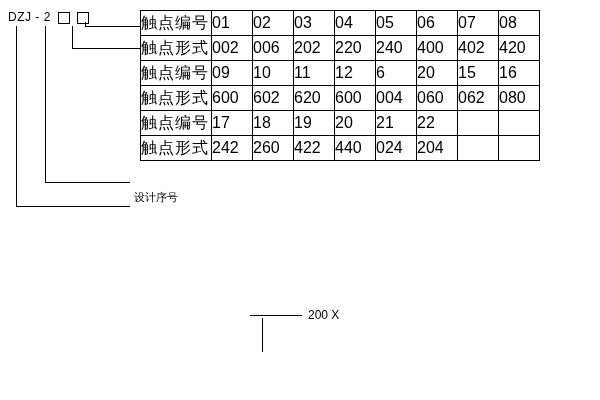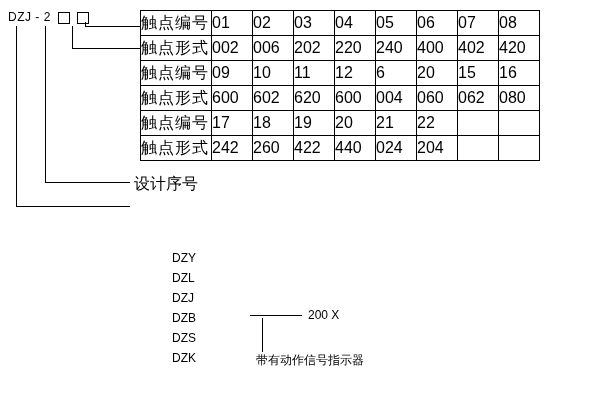--- a/index.html
+++ b/index.html
@@ -64,22 +64,23 @@
     padding: 0;
   }
   .code-table td.rowhead {
     width: 70px;
     letter-spacing: 1px;
   }
 
   
   .callout {
     position: absolute;
-    font-size: 16px;
-    white-space: nowrap;
+    font-size: 11px;
+    white-space: nowrap;
+    margin-top: 16px;
   }
 
   
   .series {
     position: absolute;
     left: 172px;
     top: 248px;
     font-size: 12px;
     line-height: 20px;
   }
@@ -209,31 +210,20 @@
         <td>422</td>
         <td>440</td>
         <td>024</td>
         <td>204</td>
         <td></td>
         <td></td>
       </tr>
     </tbody>
   </table>
 
-  <div class="series">
-    <div>DZY</div>
-    <div>DZL</div>
-    <div>DZJ</div>
-    <div>DZB</div>
-    <div>DZS</div>
-    <div>DZK</div>
-  </div>
 
   <div class="series-200">
     <span class="dash-line"></span><span>200  X</span>
   </div>
 
   <div class="note-leader"></div>
-  <div class="series-note">
-    <span>带有动作信号指示器</span>
-  </div>
 
 </div>
 
 </body></html>

